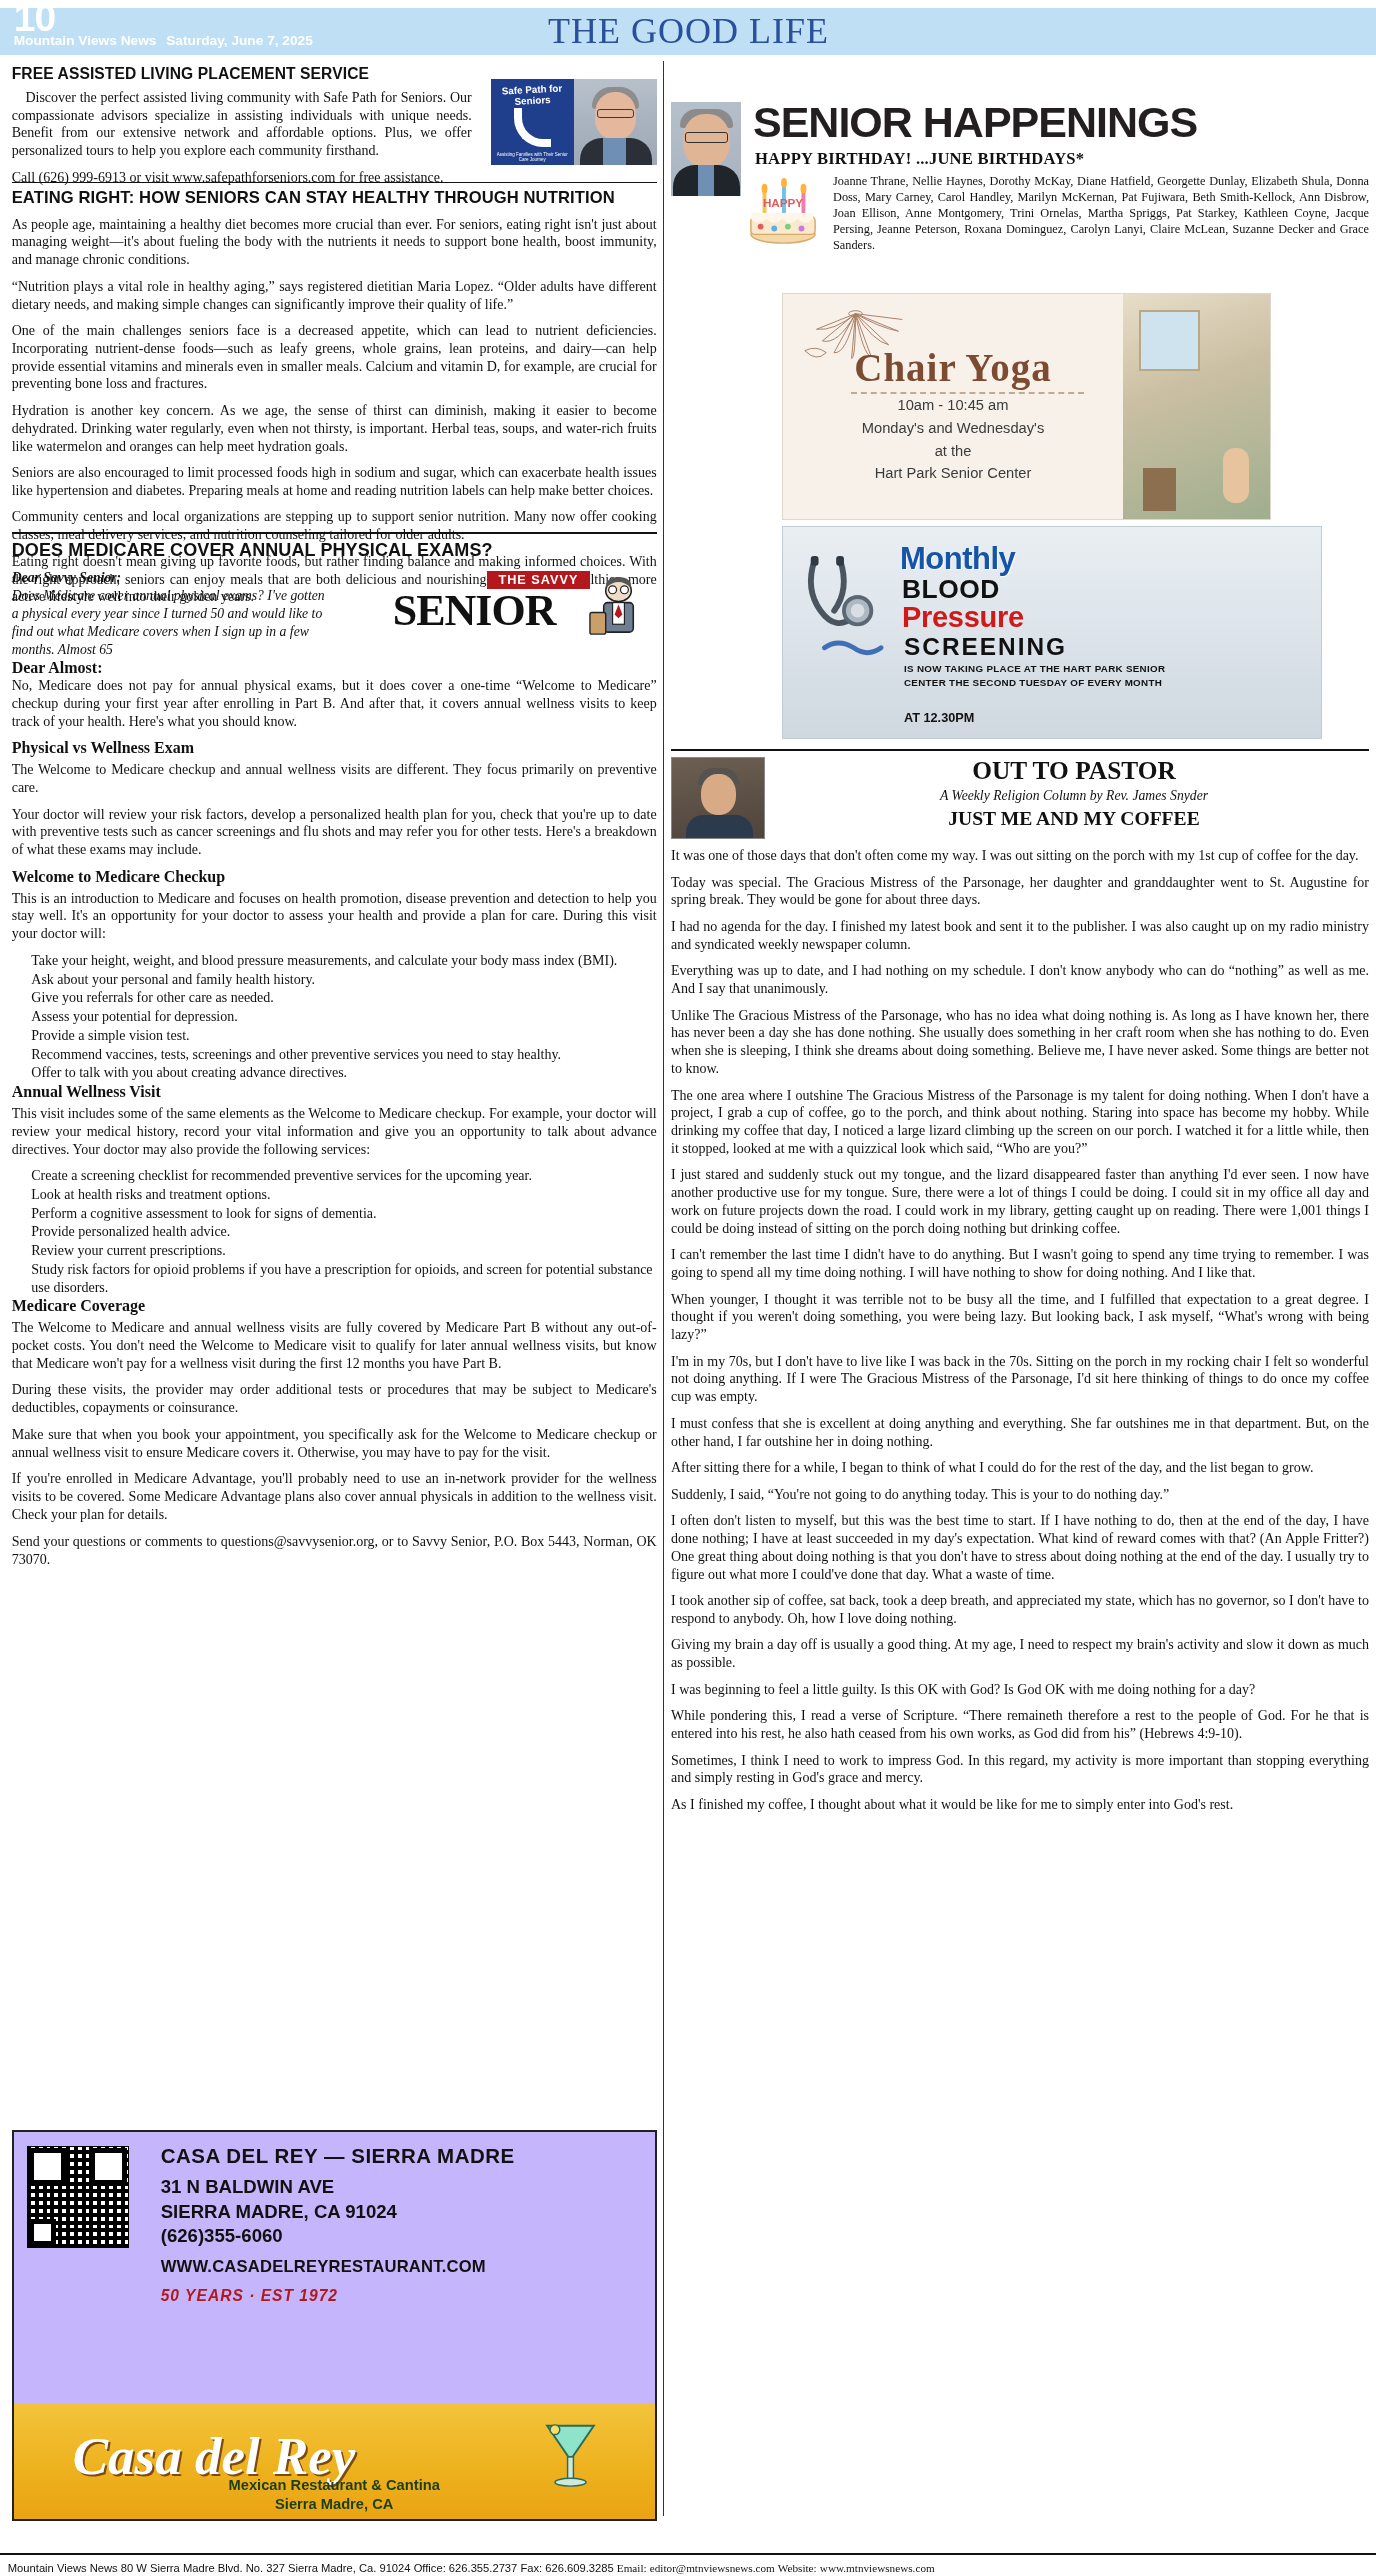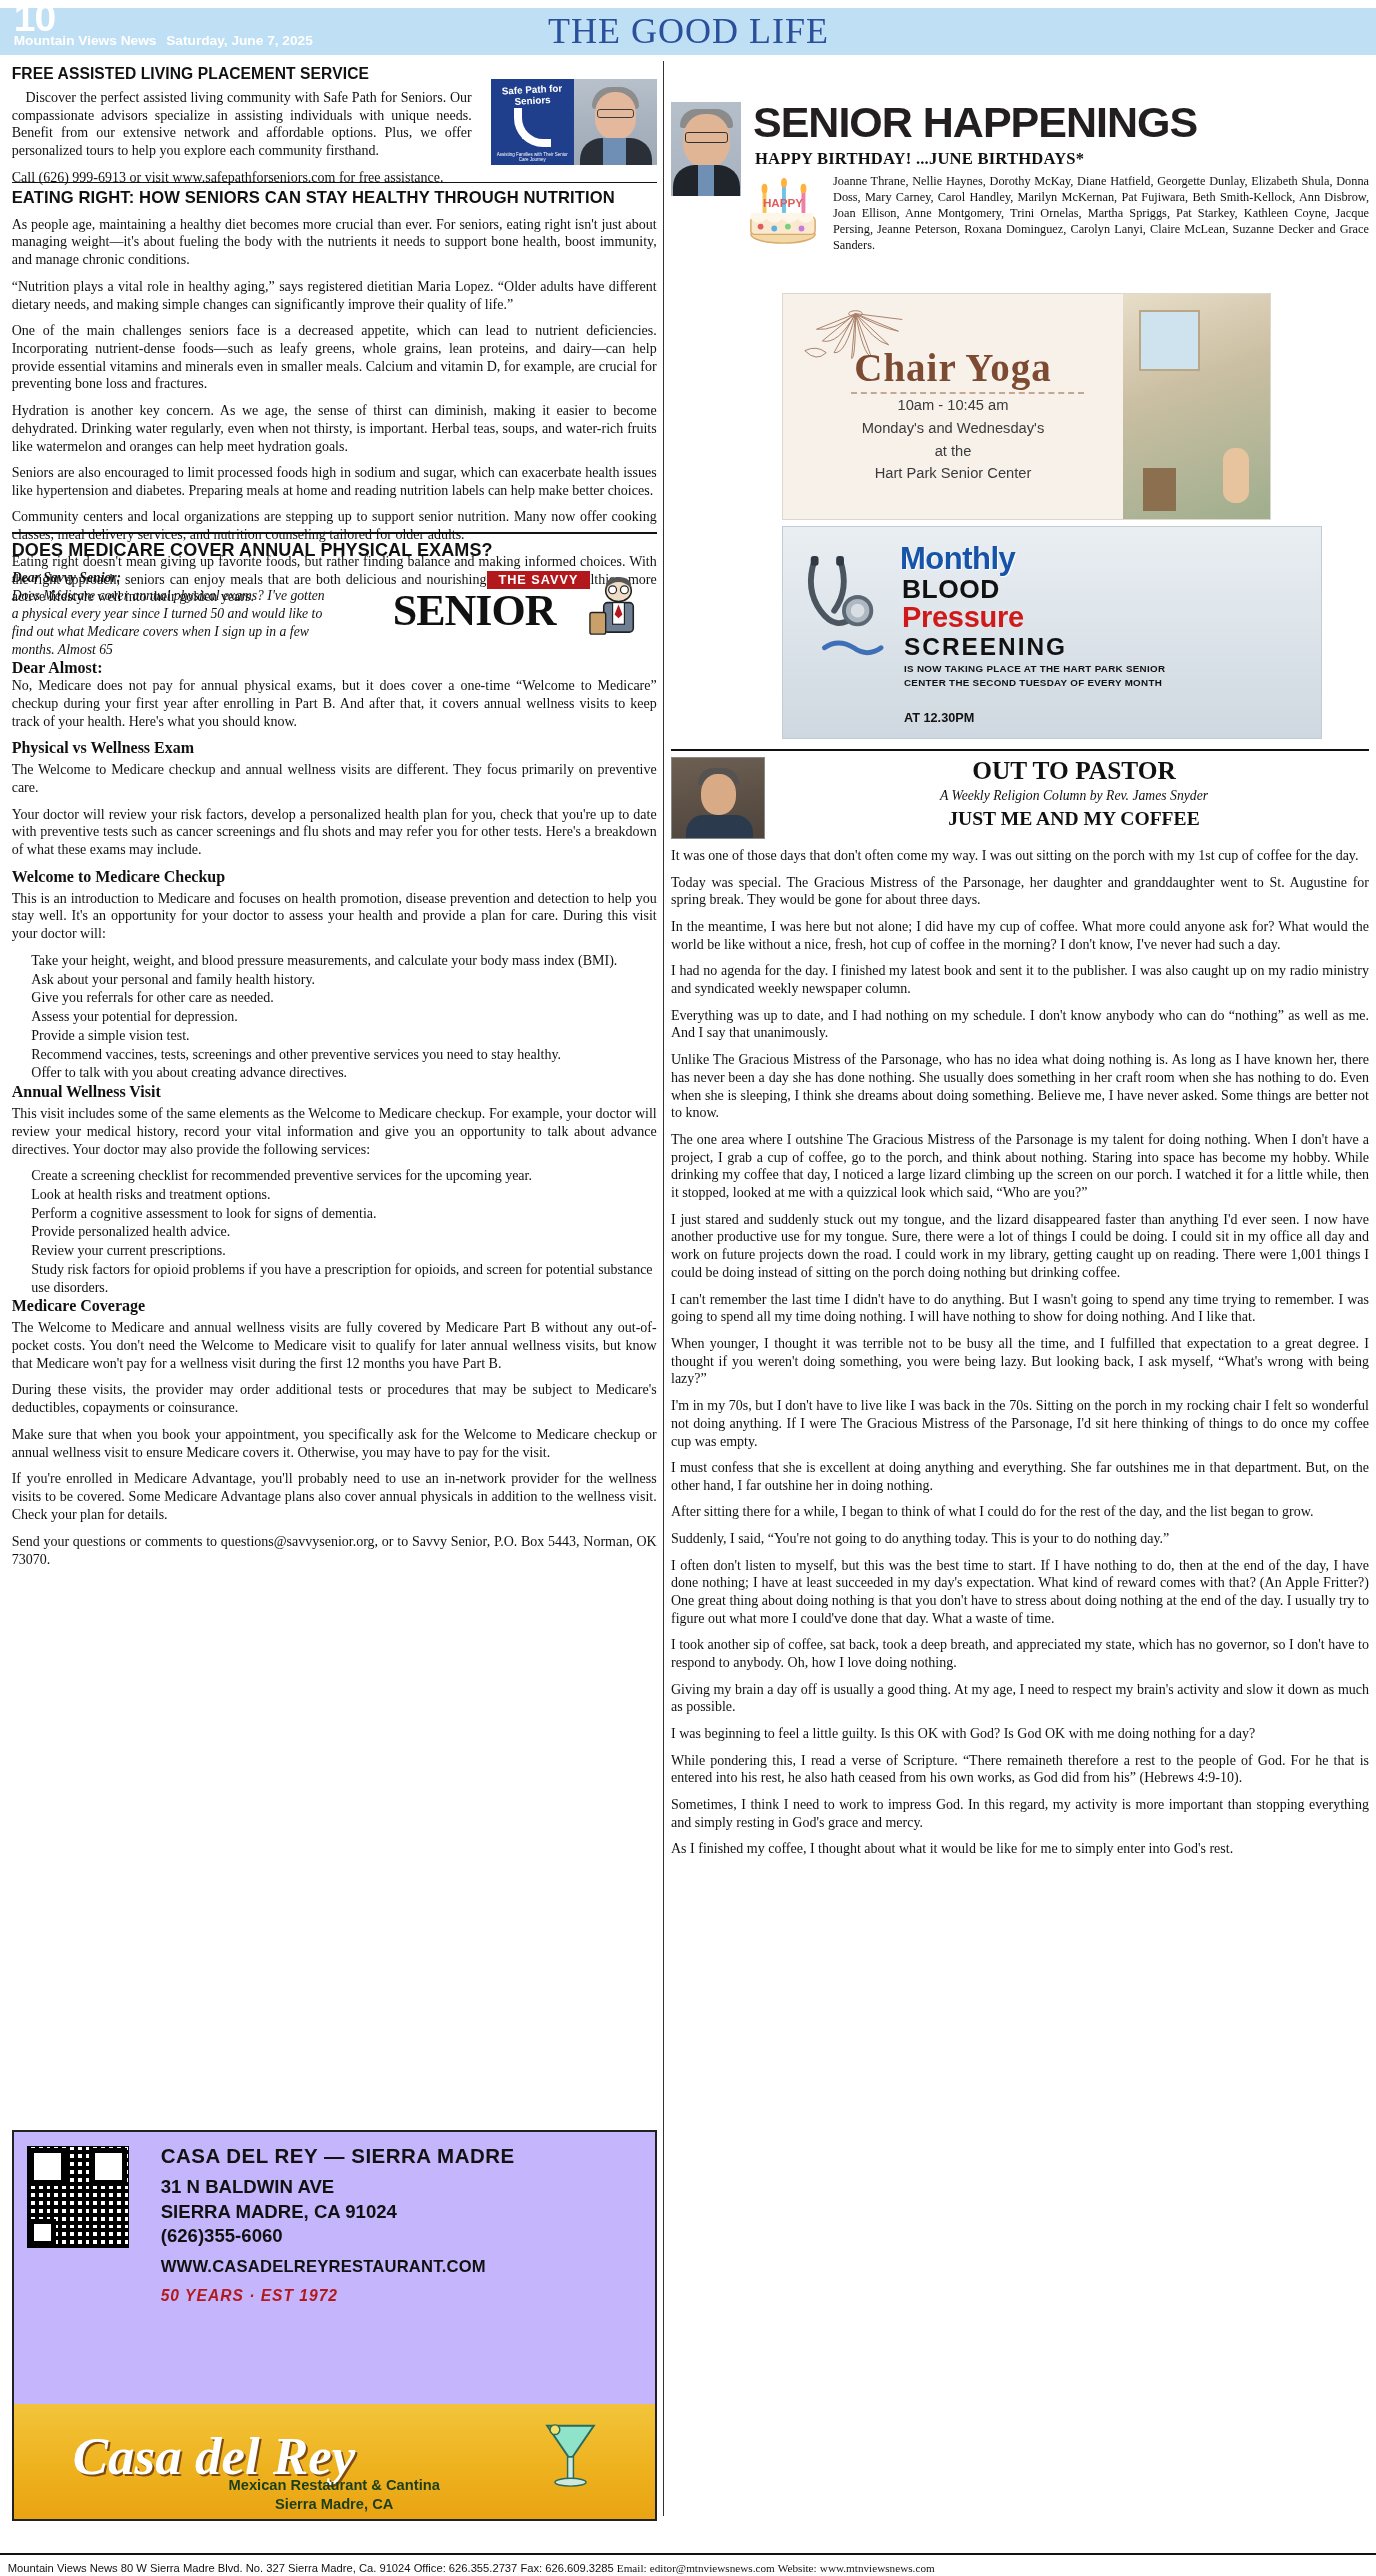--- a/index.html
+++ b/index.html
@@ -547,21 +547,20 @@
     </div>
     <div style="margin-left:108px;">
       <div class="pastor-title">OUT TO PASTOR</div>
       <div class="pastor-sub">A Weekly Religion Column by Rev. James Snyder</div>
       <div class="pastor-h2">JUST ME AND MY COFFEE</div>
     </div>
   </div>
   <div id="pastor-body" style="margin-top:-3.9px;">
       <p class="body ">It was one of those days that don't often come my way. I was out sitting on the porch with my 1st cup of coffee for the day.</p>
       <p class="body ">Today was special. The Gracious Mistress of the Parsonage, her daughter and granddaughter went to St. Augustine for spring break. They would be gone for about three days.</p>
-      <p class="body ">In the meantime, I was here but not alone; I did have my cup of coffee. What more could anyone ask for?  What would the world be like without a nice, fresh, hot cup of coffee in the morning? I don't know, I've never had such a day.</p>
       <p class="body ">I had no agenda for the day. I finished my latest book and sent it to the publisher. I was also caught up on my radio ministry and syndicated weekly newspaper column.</p>
       <p class="body ">Everything was up to date, and I had nothing on my schedule.  I don't know anybody who can do “nothing” as well as me. And I say that unanimously.</p>
       <p class="body ">Unlike The Gracious Mistress of the Parsonage, who has no idea what doing nothing is. As long as I have known her, there has never been a day she has done nothing.  She usually does something in her craft room when she has nothing to do. Even when she is sleeping, I think she dreams about doing something. Believe me, I have never asked. Some things are better not to know.</p>
       <p class="body ">The one area where I outshine The Gracious Mistress of the Parsonage is my talent for doing nothing. When I don't have a project, I grab a cup of coffee, go to the porch, and think about nothing. Staring into space has become my hobby. While drinking my coffee that day, I noticed a large lizard climbing up the screen on our porch. I watched it for a little while, then it stopped, looked at me with a quizzical look which said, “Who are you?”</p>
       <p class="body ">I just stared and suddenly stuck out my tongue, and the lizard disappeared faster than anything I'd ever seen. I now have another productive use for my tongue. Sure, there were a lot of things I could be doing. I could sit in my office all day and work on future projects down the road. I could work in my library, getting caught up on reading. There were 1,001 things I could be doing instead of sitting on the porch doing nothing but drinking coffee.</p>
       <p class="body ">I can't remember the last time I didn't have to do anything. But I wasn't going to spend any time trying to remember. I was going to spend all my time doing nothing. I will have nothing to show for doing nothing. And I like that.</p>
       <p class="body ">When younger, I thought it was terrible not to be busy all the time, and I fulfilled that expectation to a great degree.  I thought if you weren't doing something, you were being lazy. But looking back, I ask myself, “What's wrong with being lazy?”</p>
       <p class="body ">I'm in my 70s, but I don't have to live like I was back in the 70s.  Sitting on the porch in my rocking chair I felt so wonderful not doing anything.  If I were The Gracious Mistress of the Parsonage, I'd sit here thinking of things to do once my coffee cup was empty.</p>
       <p class="body ">I must confess that she is excellent at doing anything and everything. She far outshines me in that department. But, on the other hand, I far outshine her in doing nothing.</p>
       <p class="body ">After sitting there for a while, I began to think of what I could do for the rest of the day, and the list began to grow.</p>

